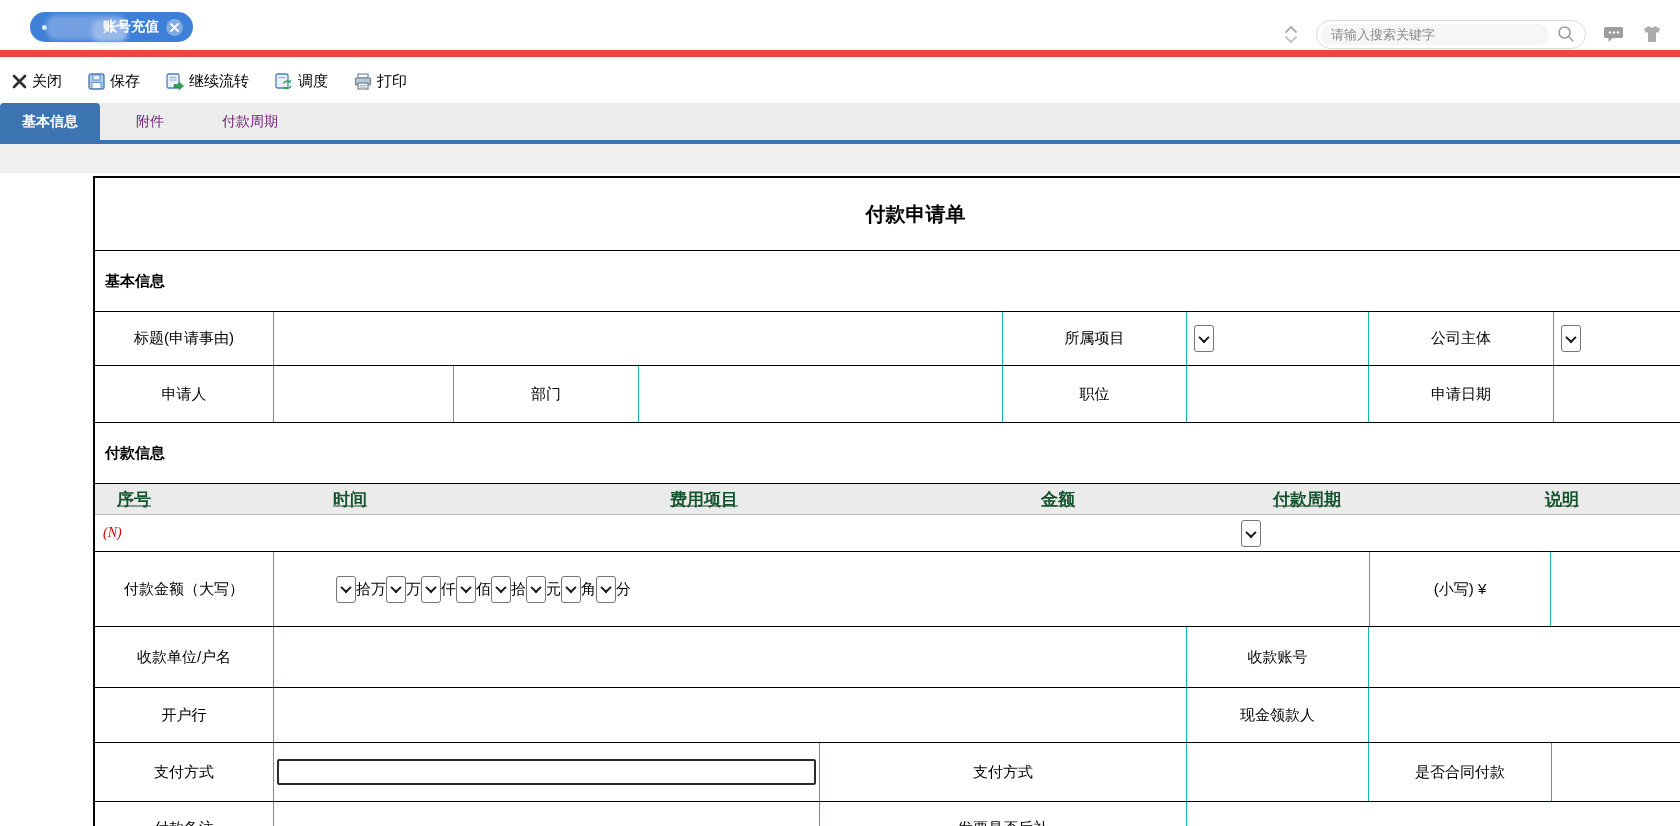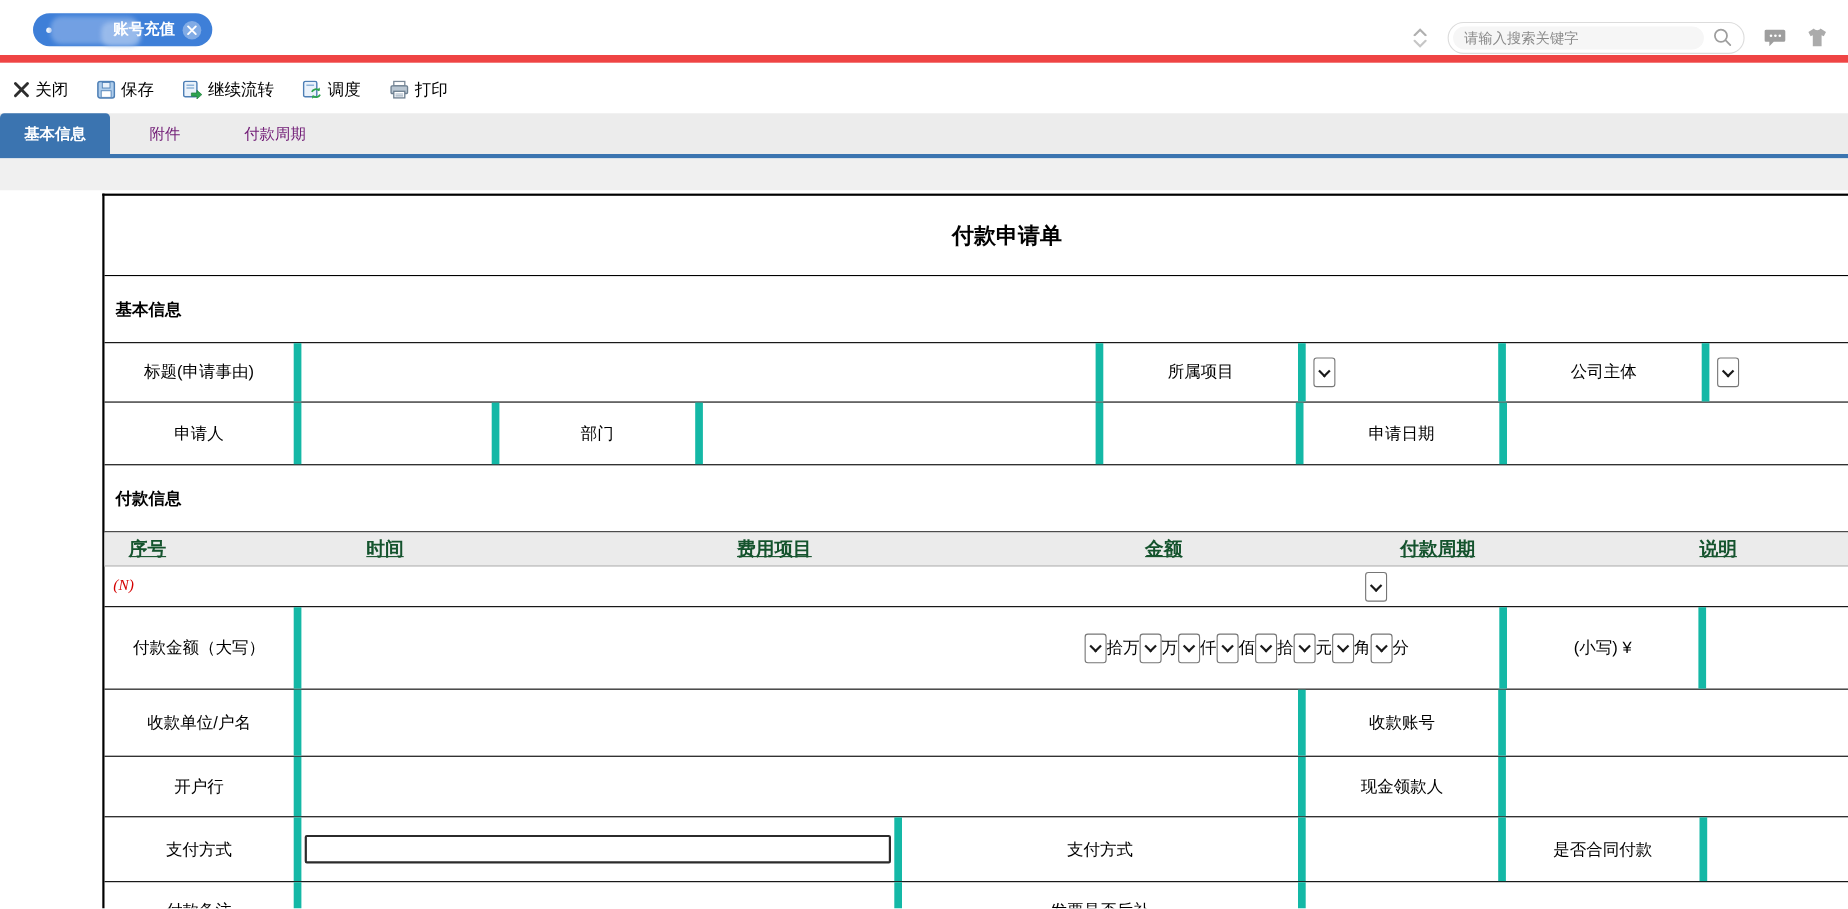--- a/index.html
+++ b/index.html
@@ -37,36 +37,36 @@
   .tab { min-width:100px; height:37px; display:flex; align-items:center; justify-content:center;
          font-size:14px; color:#701a75; cursor:pointer; padding:0 22px; }
   .tab.active { background:#3b74b0; color:#fff; font-weight:bold; border-radius:4px 4px 0 0; }
   .tab-underline { position:absolute; left:0; top:140px; width:1680px; height:4px; background:#3b74b0; }
   .grayband { position:absolute; left:0; top:144px; width:1680px; height:29px; background:#f0f0f0; }
 
   
   .formtable { position:absolute; left:93px; top:176px; width:1643px; background:#fff;
                border:2px solid #000; border-right:none; border-bottom:none; }
   .trow { display:flex; border-bottom:1px solid #000; position:relative; }
-  .cell { border-right:7px solid #14b8a6; height:auto; display:flex; align-items:center; justify-content:center;
+  .cell { border-right:1px solid #14b8a6; height:auto; display:flex; align-items:center; justify-content:center;
           font-size:15px; color:#000; position:relative; }
   .cell.last { border-right:none; flex:1; }
   .cell.leftpad { justify-content:flex-start; padding-left:10px; }
   .sec-title { font-weight:bold; font-size:15px; }
   .doc-title { width:100%; text-align:center; font-size:20px; font-weight:bold; }
   .ddwrap { justify-content:flex-start; padding-left:7px; }
   .dd { width:20px; height:27px; background:#fff; border:1px solid #767676; border-radius:3px;
         display:inline-flex; align-items:center; justify-content:center; cursor:pointer; flex:0 0 auto; }
   .dd::after { content:''; width:6px; height:6px; border-right:2px solid #1a1a1a; border-bottom:2px solid #1a1a1a;
                transform:rotate(45deg) translate(-1px,-1px); }
   .inner-header { background:#ebebeb; border-bottom:1px solid #b5b5b5; }
   .ih-label { position:absolute; top:50%; transform:translate(-50%,-50%); font-size:17px; font-weight:600; color:#14532d; white-space:nowrap;text-decoration:underline; }
   .n-marker { position:absolute; left:8px; top:50%; transform:translateY(-50%);
               font-family:"Liberation Serif","DejaVu Serif",serif; font-style:italic; color:#d40000; font-size:14px; }
-  .amount-chain { display:flex; align-items:center; justify-content:flex-end; padding:0 82px 0 62px; width:100%; }
+  .amount-chain { display:flex; align-items:center; justify-content:flex-start; padding:0 82px 0 62px; width:100%; }
   .unit { font-size:15px; color:#000; }
   .payinput { width:calc(100% - 6px); margin:0 3px; height:26px; border:2px solid #2b2b2b; border-radius:2px;
               background:#fff; outline:none; font-size:14px; padding:0 6px; }
   .icon { display:inline-flex; align-items:center; justify-content:center; }
 </style>
 </head>
 <body>
 
 <div class="stage">
 
@@ -208,20 +208,21 @@
       <div class="cell last ddwrap">
         <span class="dd"></span>
       </div>
     </div>
 
     <div class="trow" style="height:57px;">
       <div class="cell" style="width:179px;">申请人</div>
       <div class="cell" style="width:180px;"></div>
       <div class="cell" style="width:185px;">部门</div>
       <div class="cell" style="width:364px;"></div>
+      <div class="cell" style="width:184px;">职位</div>
       <div class="cell" style="width:182px;"></div>
       <div class="cell" style="width:185px;">申请日期</div>
       <div class="cell last"></div>
     </div>
 
     <div class="trow" style="height:61px;">
       <div class="cell last leftpad">
           <span class="sec-title">付款信息</span>
         </div>
     </div>

